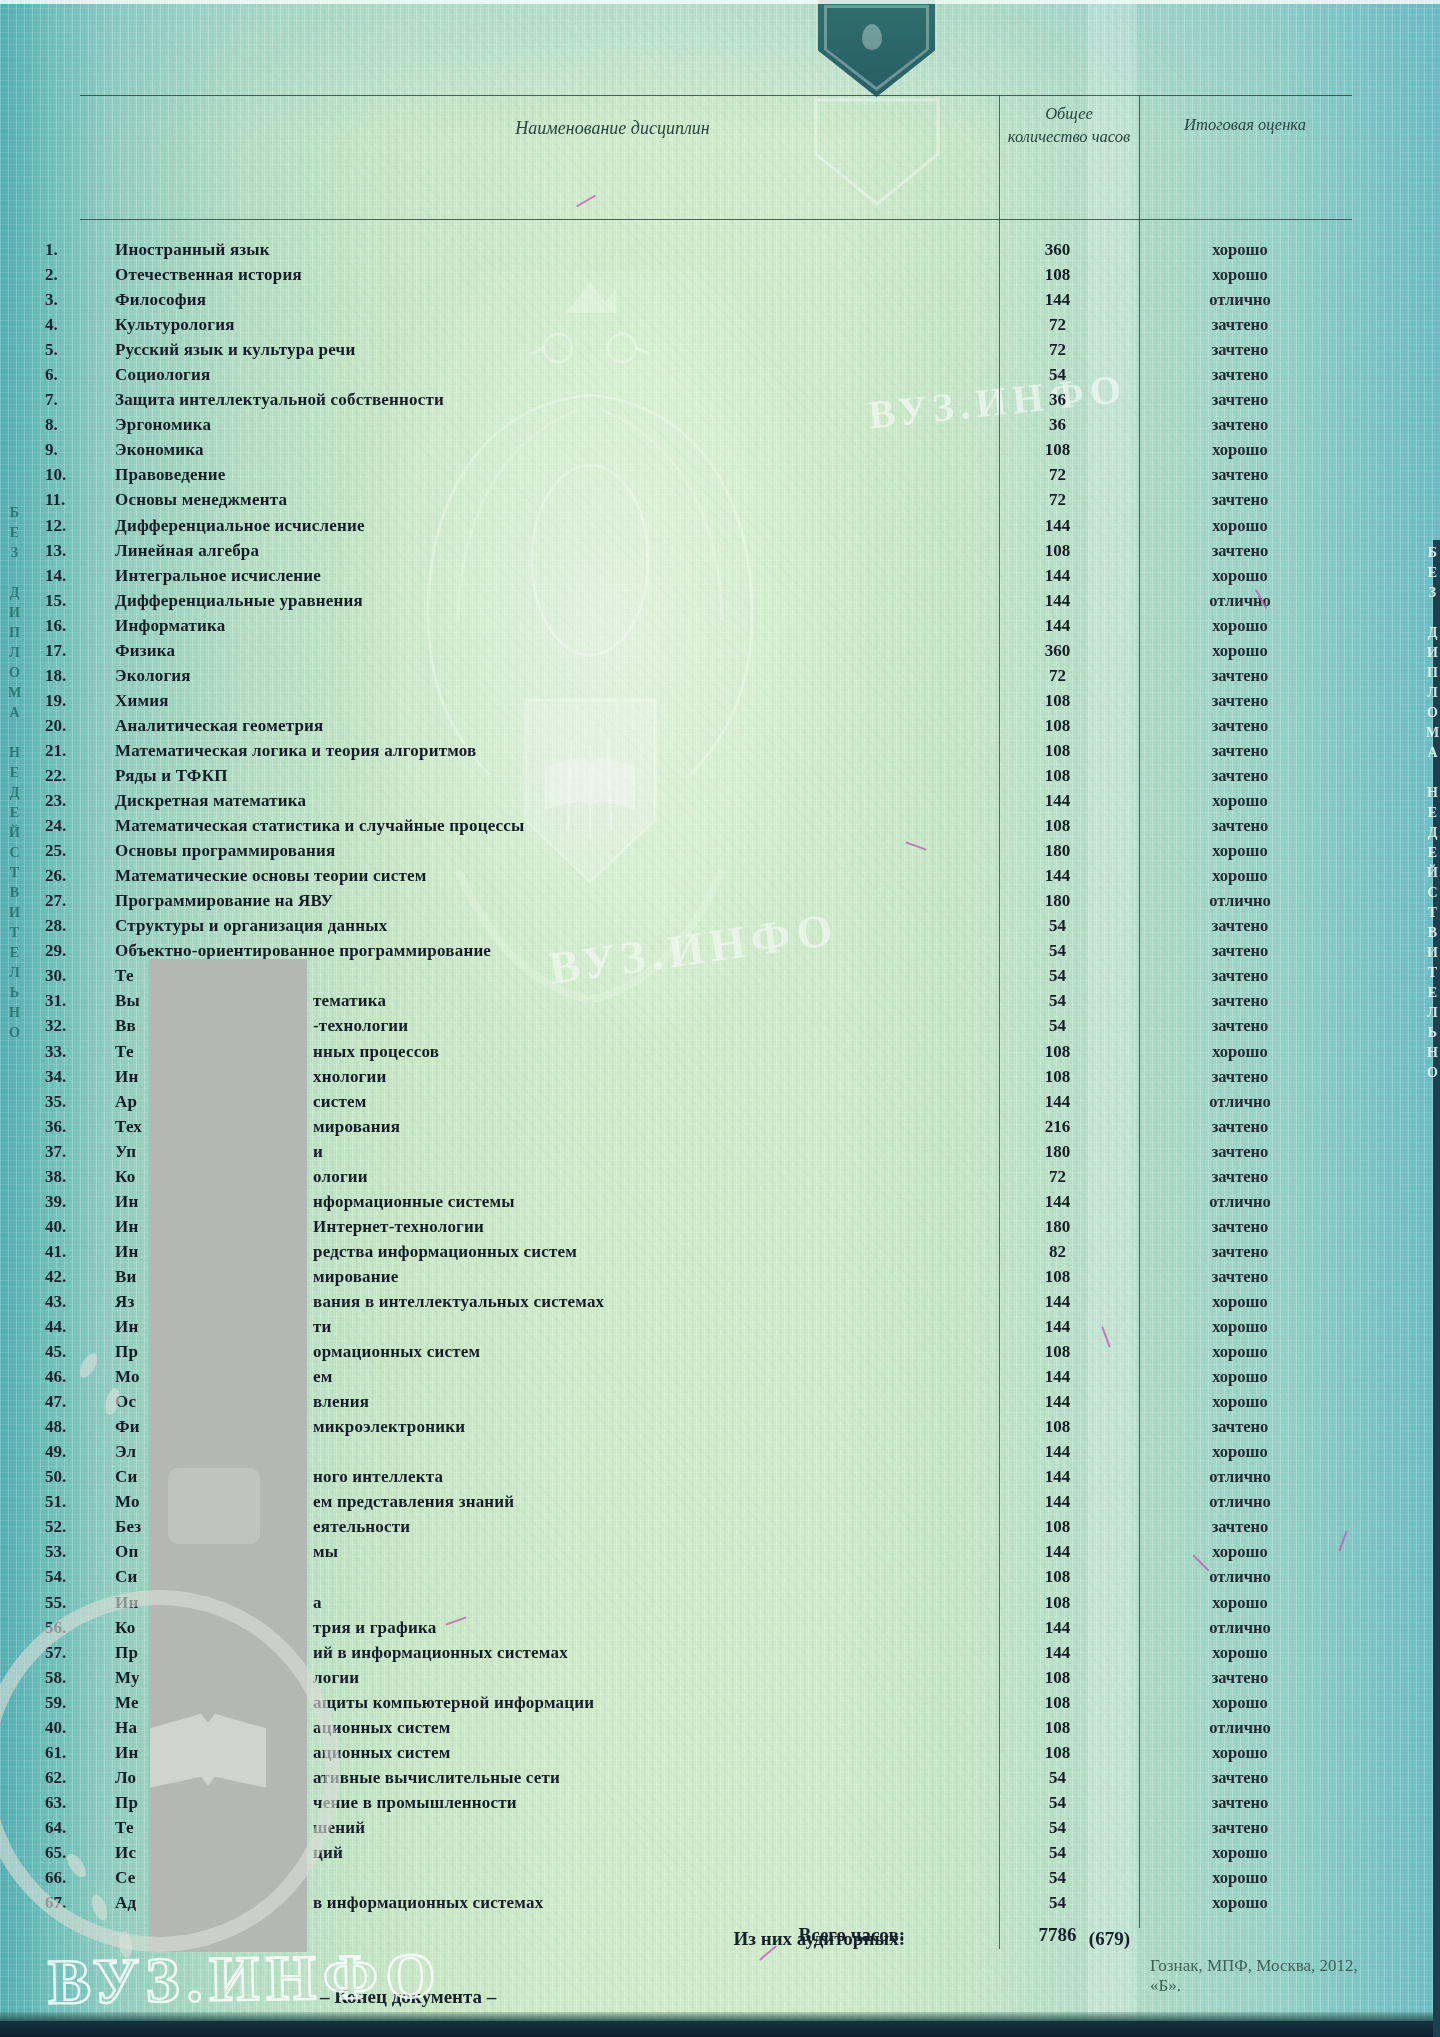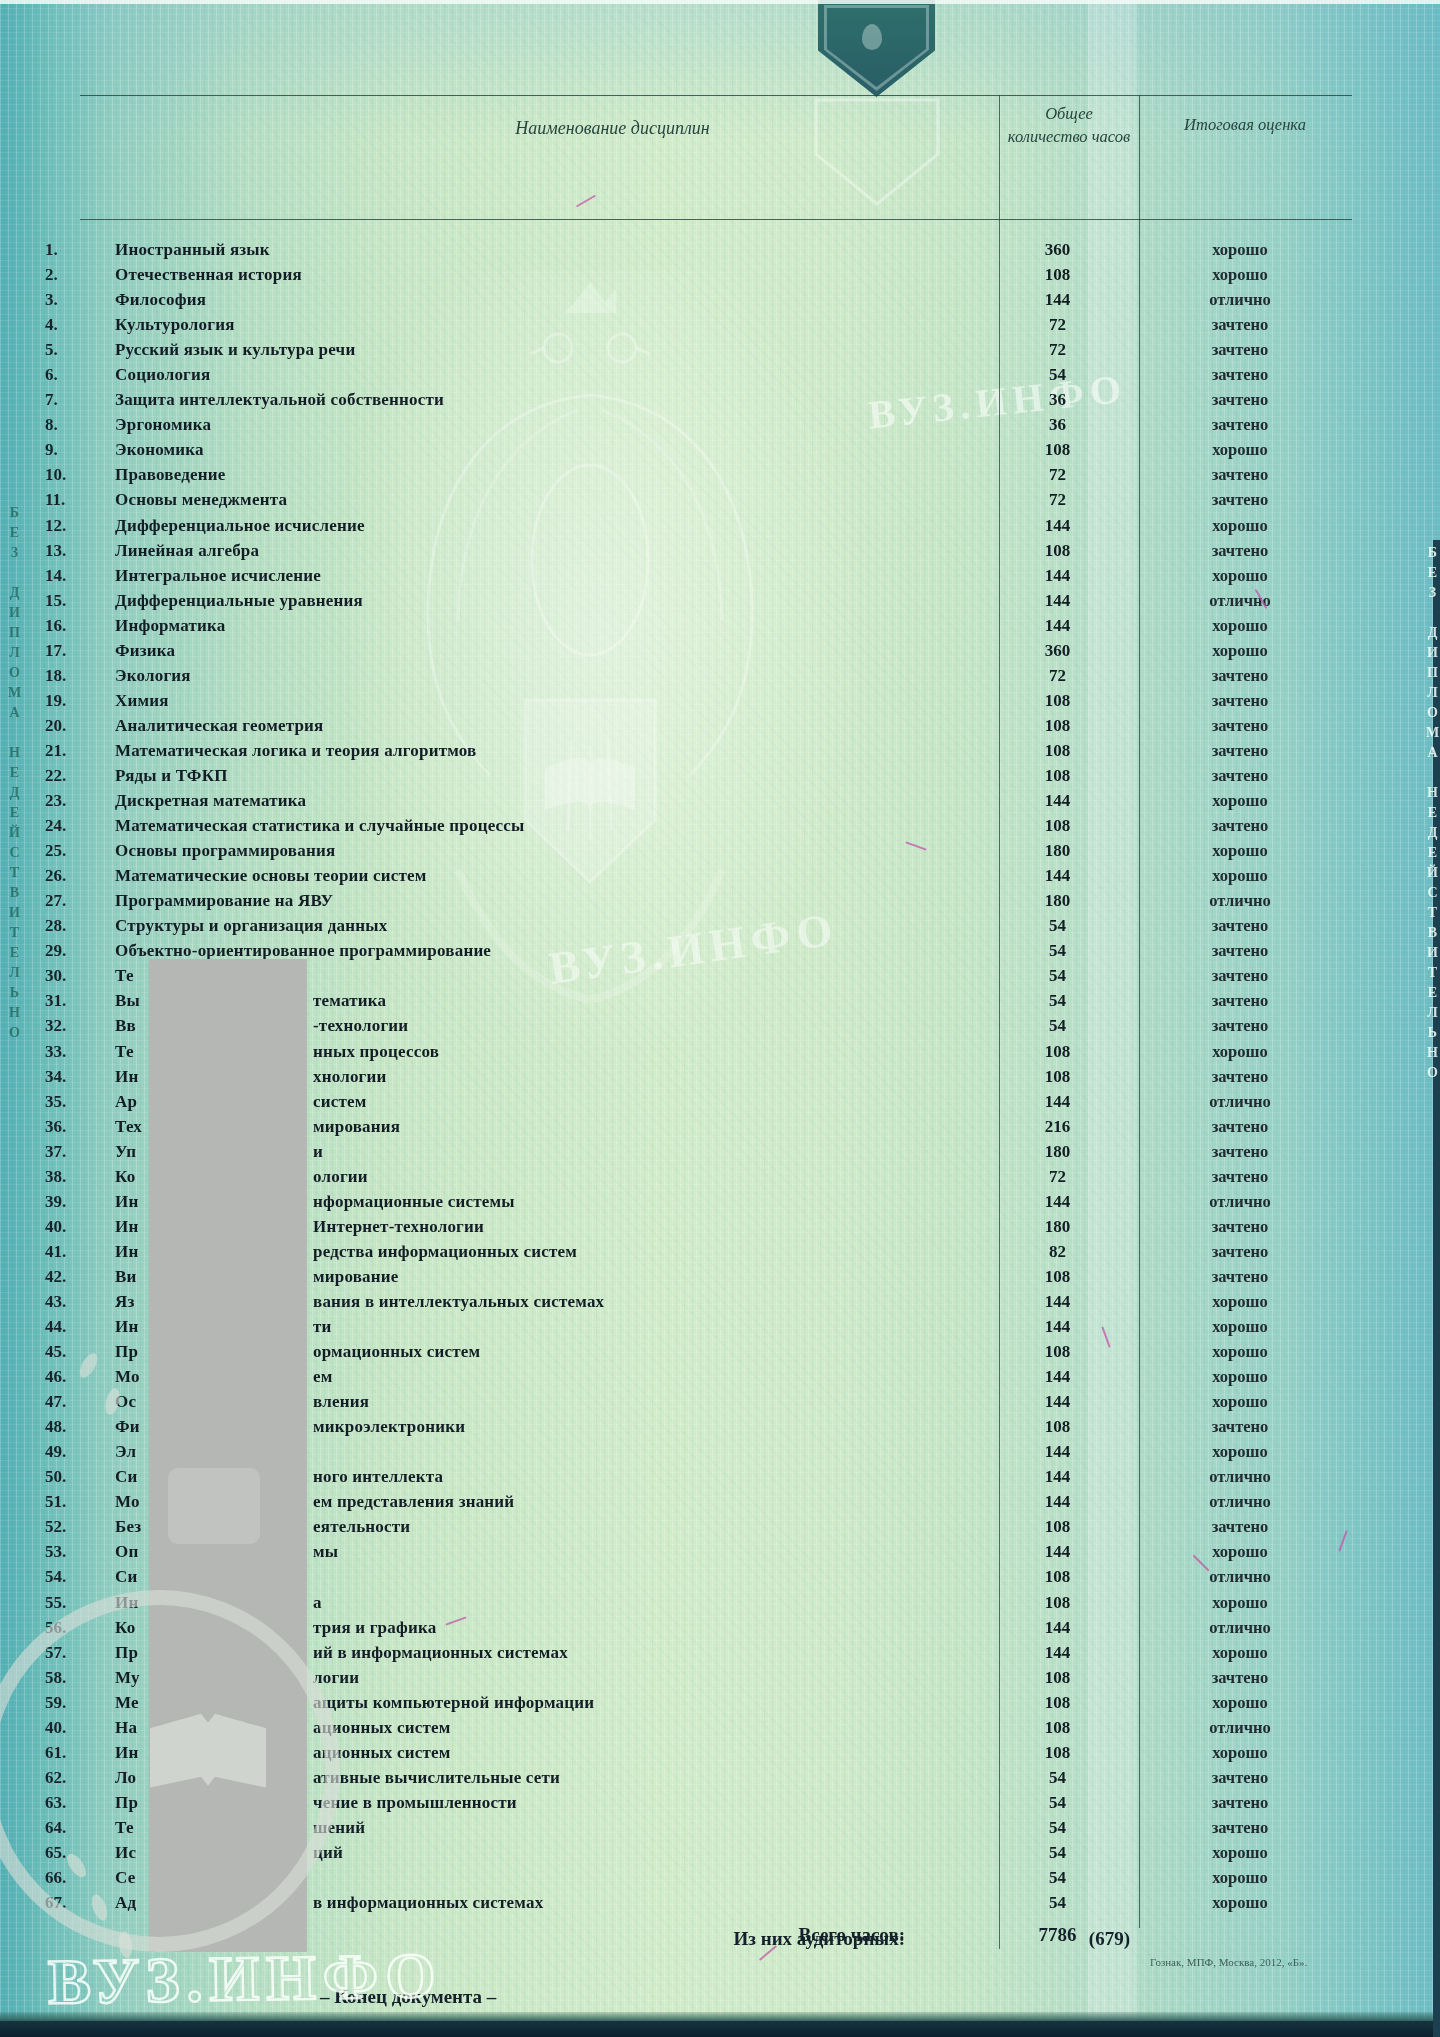--- a/index.html
+++ b/index.html
@@ -80,21 +80,21 @@
   .edge-text{position:absolute;z-index:6;writing-mode:vertical-rl;text-orientation:upright;
     font-weight:bold;font-size:14px;letter-spacing:5px;white-space:nowrap;}
   .edge-left{left:6px;top:505px;height:920px;color:rgba(13,82,74,.62);}
   .edge-right{right:0px;top:545px;height:640px;overflow:hidden;color:rgba(245,255,248,.85);z-index:39;}
 
   
   .tot-label{position:absolute;left:600px;width:305px;text-align:right;z-index:10;font-weight:bold;font-size:19px;color:#14202a;}
   .tot-val{position:absolute;left:985px;width:145px;text-align:center;z-index:10;font-weight:bold;font-size:19px;color:#14202a;}
   .t1{top:1924px;} .t2{top:1928px;text-align:right;}
   .end-doc{position:absolute;left:320px;top:1986px;width:305px;z-index:10;font-weight:bold;font-size:19px;color:#14202a;}
-  .imprint{position:absolute;left:1150px;top:1956px;width:230px;z-index:10;font-size:11px;color:#3f6057;}
+  .imprint{position:absolute;left:1150px;top:1956px;width:230px;z-index:10;font-size:17px;color:#3f6057;}
 
   
   .bottom-green{position:absolute;left:0;top:2012px;width:100%;height:10px;background:linear-gradient(180deg,rgba(40,90,82,.2),#2a5a55);z-index:38;}
   .bottom-dark{position:absolute;left:0;top:2021px;width:100%;height:16px;background:linear-gradient(180deg,#17333f,#0c2130);z-index:38;}
   .right-dark{position:absolute;right:0;top:540px;width:7px;height:1497px;background:#1c4050;z-index:38;}
 
   .fiber{position:absolute;width:22px;height:2px;border-radius:2px;background:#c356a8;opacity:.75;z-index:50;}
 </style>
 </head>
 <body>

